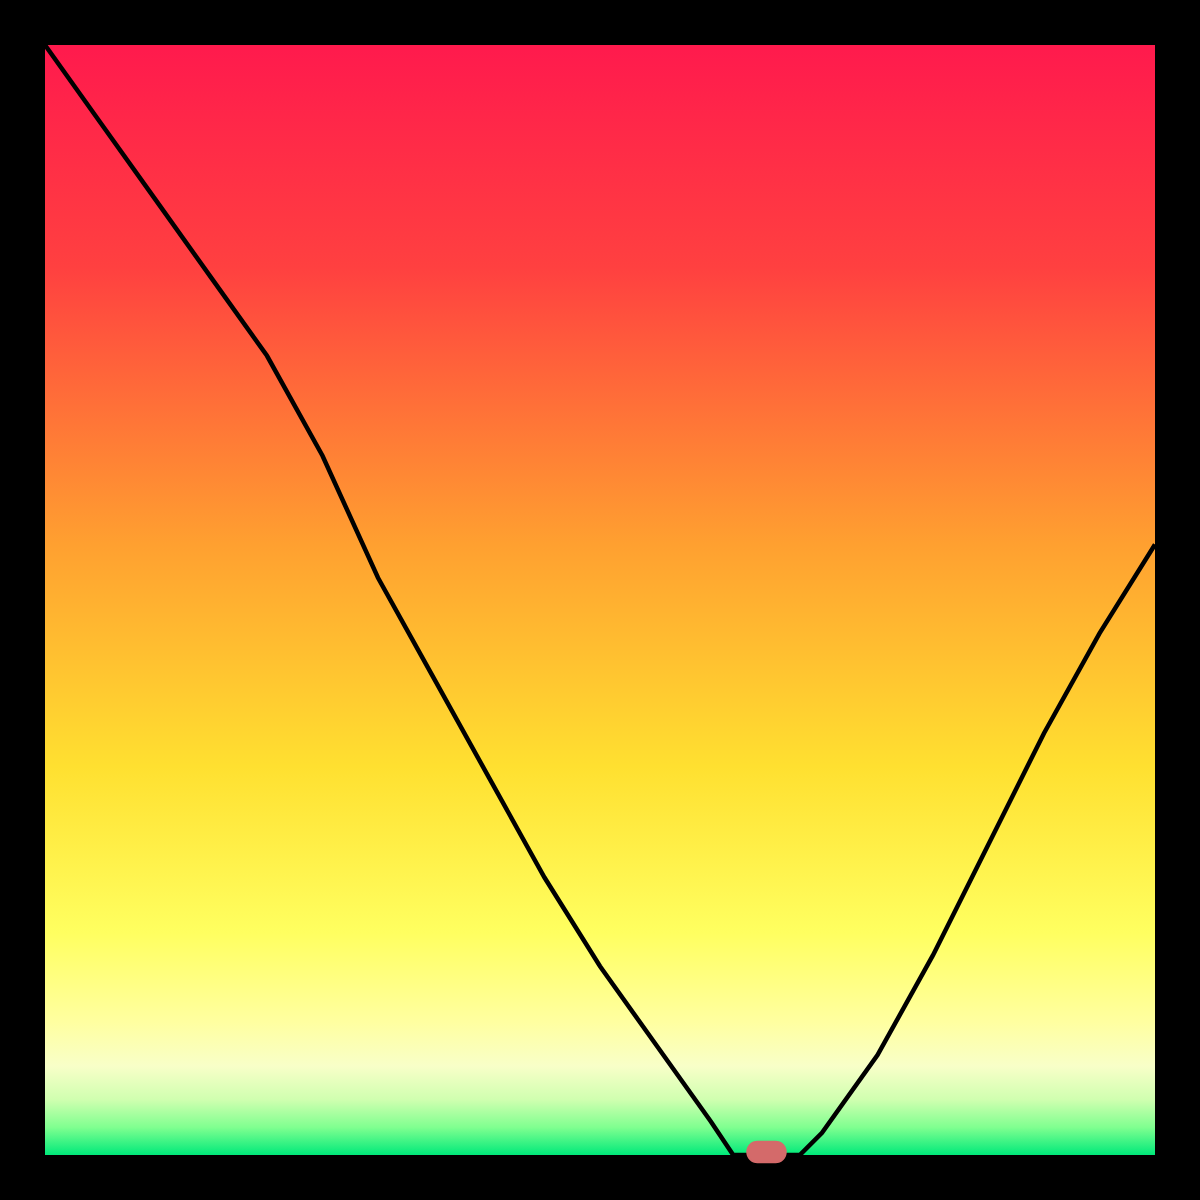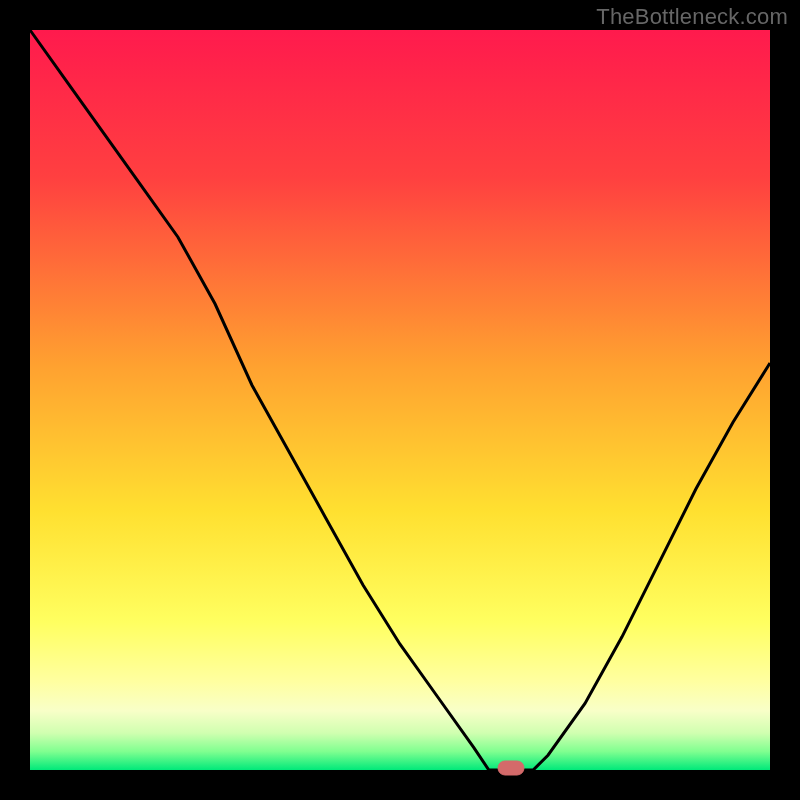--- a/index.html
+++ b/index.html
@@ -28,21 +28,20 @@
   svg.plot {
     position: absolute;
     left: 0;
     top: 0;
   }
 </style>
 </head>
 <body>
 
 <div class="frame">
-  <div class="watermark">TheBottleneck.com</div>
 
   <svg class="plot" width="800" height="800">
     <defs>
       <linearGradient id="bgGrad" x1="0" y1="0" x2="0" y2="1">
           <stop offset="0%" stop-color="#ff1a4d"></stop>
           <stop offset="20%" stop-color="#ff4040"></stop>
           <stop offset="45%" stop-color="#ffa030"></stop>
           <stop offset="65%" stop-color="#ffe030"></stop>
           <stop offset="80%" stop-color="#ffff60"></stop>
           <stop offset="88%" stop-color="#ffffa0"></stop>

